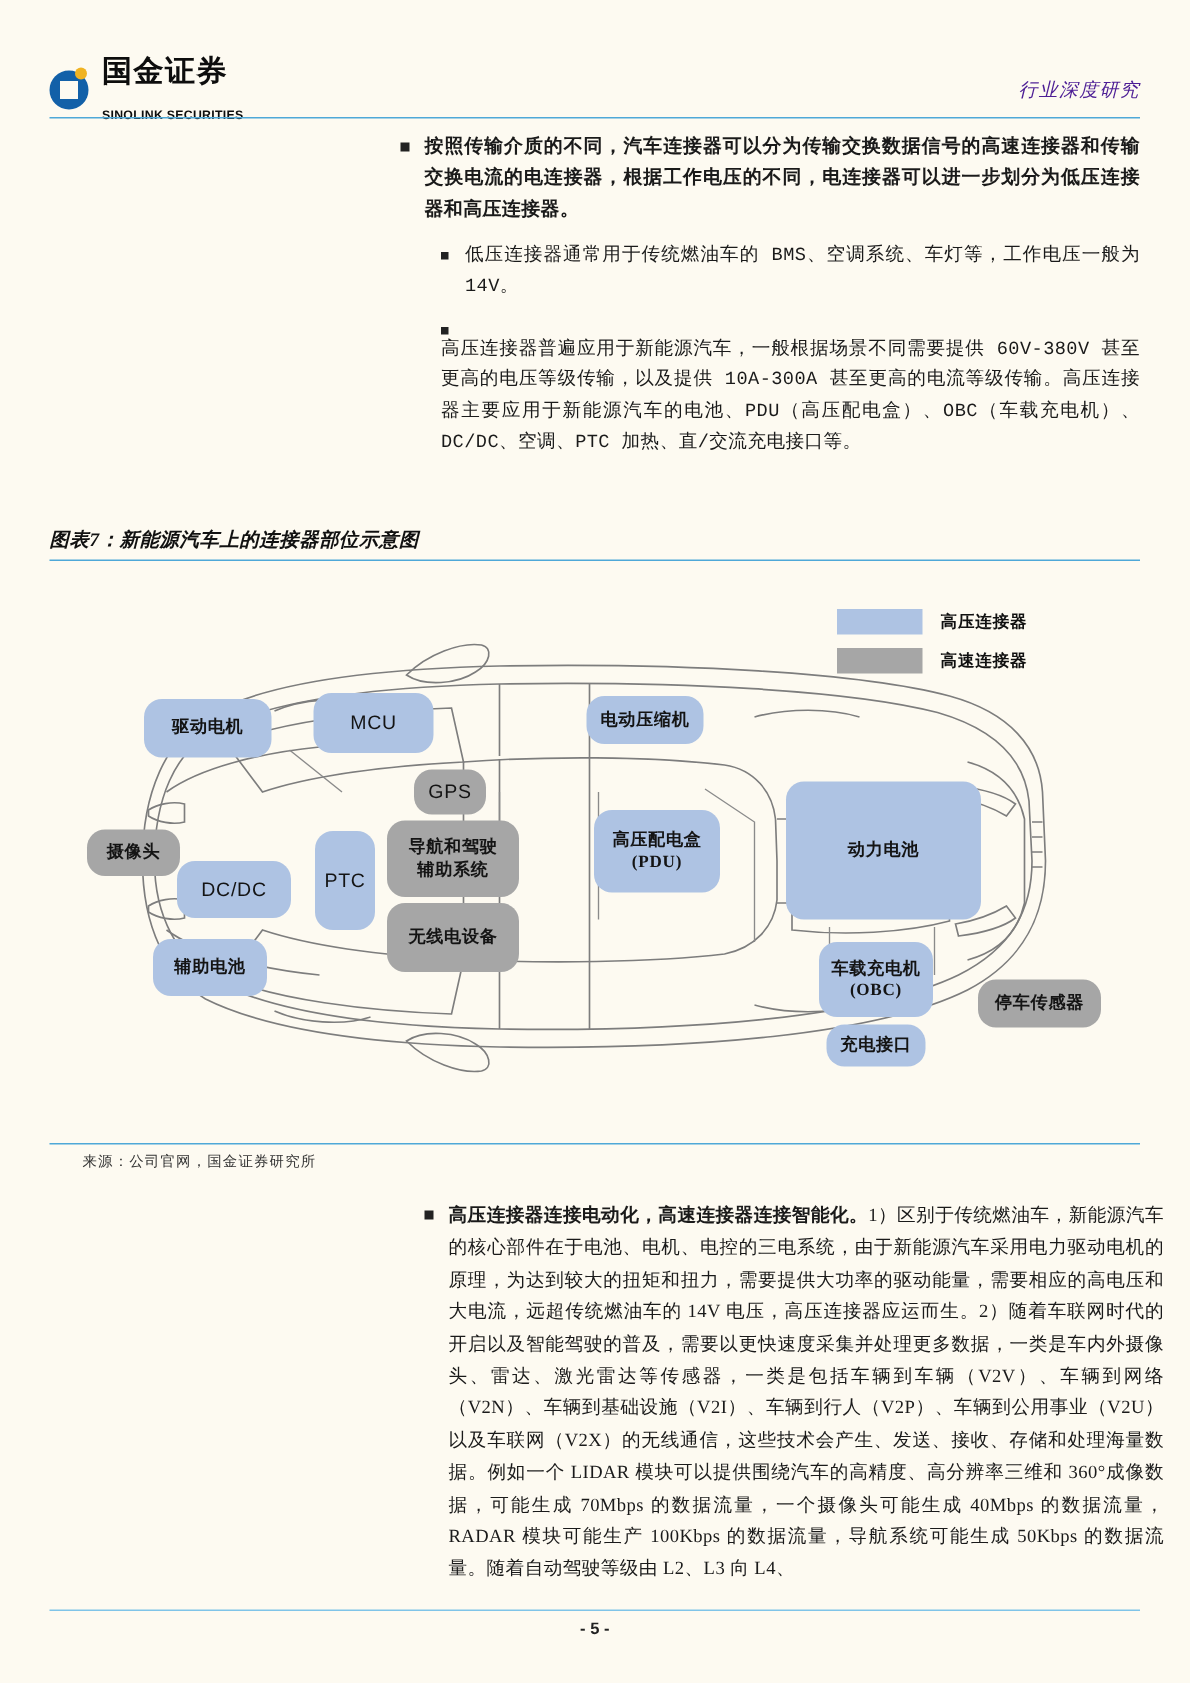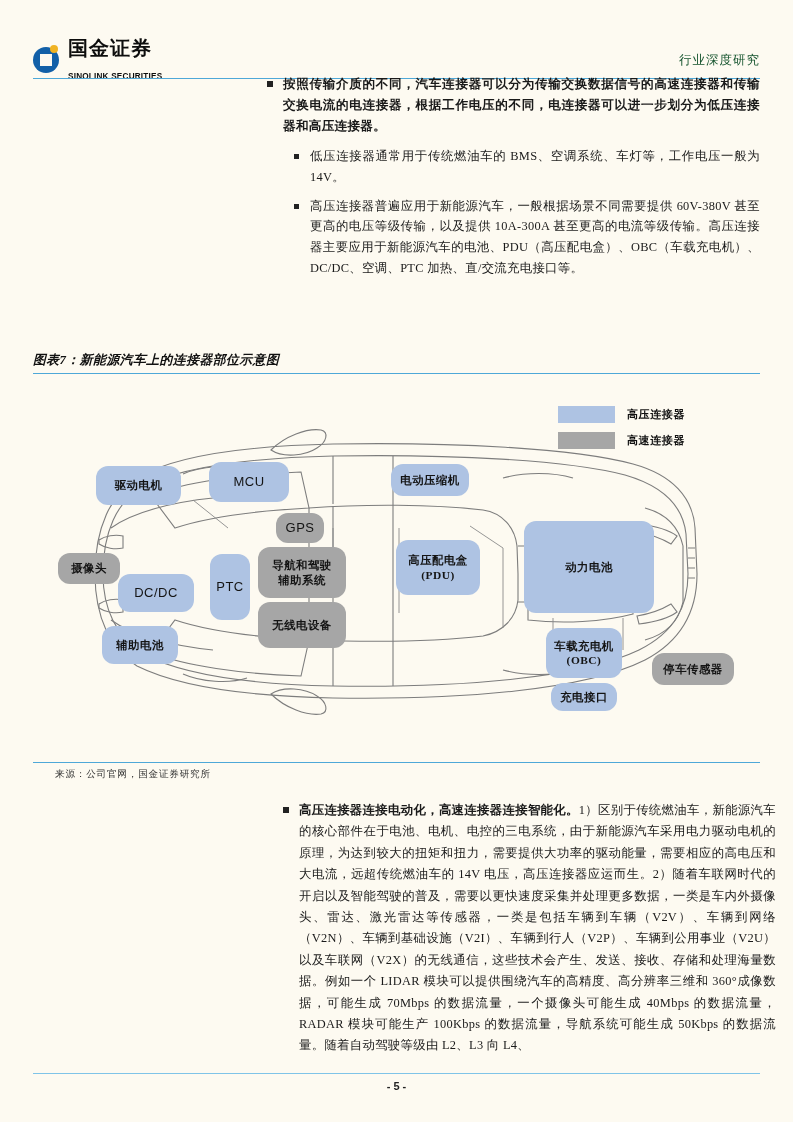--- a/index.html
+++ b/index.html
@@ -26,26 +26,26 @@
   }
   .logo-mark .dot{
     position:absolute;left:17px;top:0px;width:8px;height:8px;border-radius:50%;
     background:#f0b323;
   }
   .logo-txt{display:flex;flex-direction:column;line-height:1;}
   .logo-cn{font-family:"Liberation Sans","DejaVu Sans",sans-serif;font-weight:bold;font-size:20px;letter-spacing:1px;color:#0d0d0d;}
   .logo-en{font-family:"Liberation Sans","DejaVu Sans",sans-serif;font-weight:bold;font-size:8.2px;letter-spacing:0.2px;color:#0d0d0d;margin-top:15px;}
   .hdr-right{
     position:absolute;right:33px;top:52px;
-    font-size:12.5px;letter-spacing:1px;color:#14532d;
+    font-size:12.5px;letter-spacing:1px;color:#4c1d95;font-style:italic;
   }
   .hdr-rule{position:absolute;left:33px;top:78px;width:727px;height:1.4px;background:#4ea8d8;}
 
   
-  .content{position:absolute;left:0;top:74px;width:793px;}
+  .content{position:absolute;left:0;top:88px;width:793px;font-family:Liberation Mono, monospace;}
 
   .bullet-row{display:flex;align-items:flex-start;}
   .bul-sq{flex:0 0 auto;margin-top:7px;}
   .sq-l1{width:6px;height:6px;background:#222;margin-right:10px;}
   .sq-l2{width:5px;height:5px;background:#222;margin-right:11px;margin-top:8px;}
 
   .lvl1{
     margin-left:267px;margin-right:33px;
     font-size:12.6px;line-height:21px;font-weight:bold;letter-spacing:0.3px;
     text-align:justify;
@@ -137,21 +137,21 @@
     <div class="bullet-row lvl1">
       <span class="bul-sq sq-l1"></span>
       <span class="tbody">按照传输介质的不同，汽车连接器可以分为传输交换数据信号的高速连接器和传输交换电流的电连接器，根据工作电压的不同，电连接器可以进一步划分为低压连接器和高压连接器。</span>
     </div>
 
     <div class="bullet-row lvl2" style="margin-top:9px;">
       <span class="bul-sq sq-l2"></span>
       <span class="tbody">低压连接器通常用于传统燃油车的 BMS、空调系统、车灯等，工作电压一般为 14V。</span>
     </div>
 
-    <div class="bullet-row lvl2" style="margin-top:8px;">
+    <div class="bullet-row lvl2" style="margin-top:8px;flex-direction:column;">
       <span class="bul-sq sq-l2"></span>
       <span class="tbody">高压连接器普遍应用于新能源汽车，一般根据场景不同需要提供 60V-380V 甚至更高的电压等级传输，以及提供 10A-300A 甚至更高的电流等级传输。高压连接器主要应用于新能源汽车的电池、PDU（高压配电盒）、OBC（车载充电机）、DC/DC、空调、PTC 加热、直/交流充电接口等。</span>
     </div>
 
   </div>
 
   <div class="fig-cap-wrap">
     <div class="fig-cap">图表7：新能源汽车上的连接器部位示意图</div>
     <div class="fig-cap-rule"></div>
   </div>

